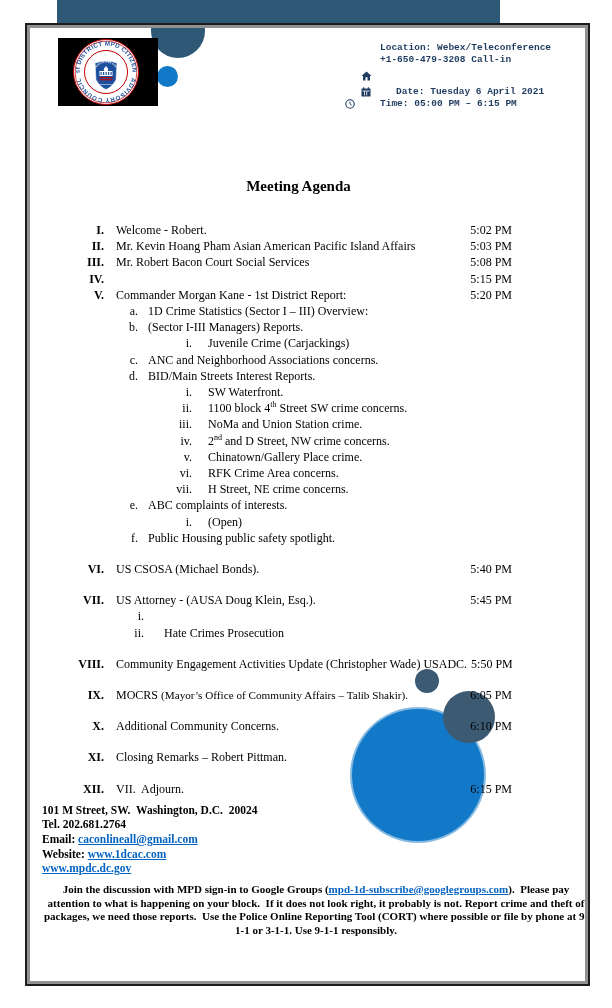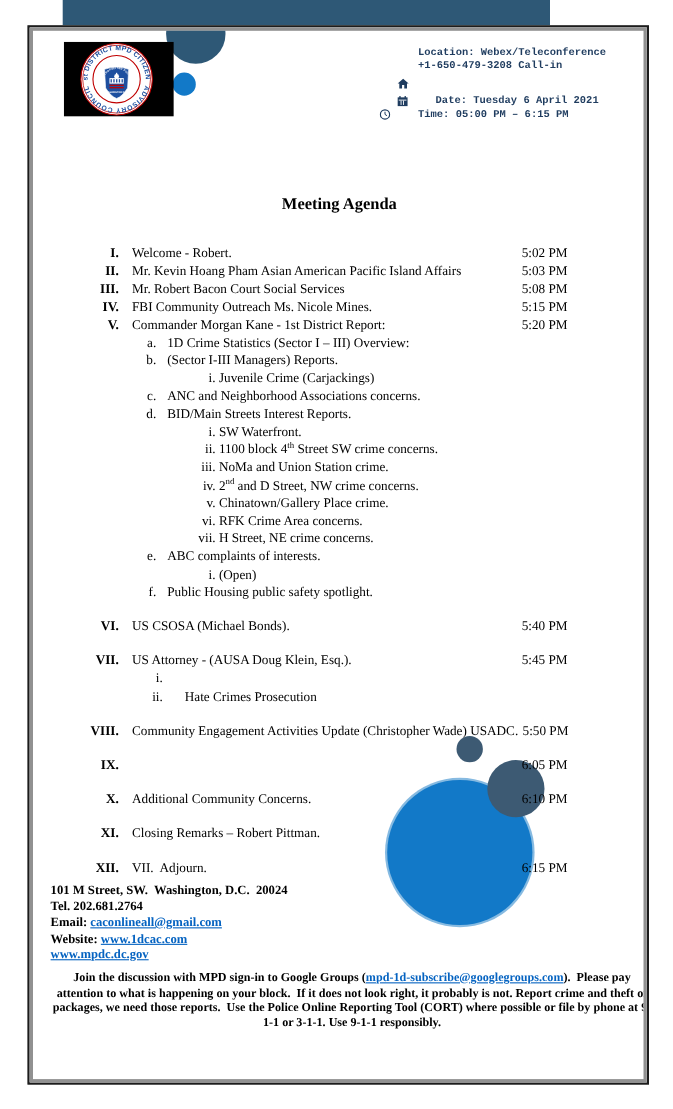--- a/index.html
+++ b/index.html
@@ -29,34 +29,34 @@
 
   
   .hdr { position:absolute; left:315px; top:14px; z-index:2; color:#1f3c5f;
          font-family:Liberation Mono, monospace; font-weight:bold; font-size:9.5px; }
   .hdr-row { display:flex; align-items:center; line-height:12px; min-height:12px; }
   .hdr-ico { width:13px; margin-right:22px; display:flex; align-items:center; }
   .hdr-gap { margin-top:4px;padding-left:16px; }
   .hdr svg { display:block; }
 
   
-  .doc-body { position:absolute; top:150px; left:16px; width:525px; z-index:2;
-              color:#000; font-size:12px; }
+  .doc-body { position:absolute; top:150px; left:0; width:525px; z-index:2;
+              color:#000; font-size:12px;padding-left:12px; }
   .title { text-align:center; font-weight:bold; font-size:15px; }
 
   .agenda { margin:27px 0 0 8px; width:462px; }
   .row { display:flex; line-height:16.2px; }
   .row.gap { margin-top:15px; }
   .num { flex-shrink:0; text-align:right; }
   .lv1 .num { width:54px; font-weight:bold; }
   .lv1 .txt { margin-left:12px; }
   .lv2 .num { width:88px; }
   .lv2 .txt { margin-left:10px; }
   .lv3 .num { width:142px; }
-  .lv3 .txt { margin-left:3px; }
+  .lv3 .txt { margin-left:16px; }
   .lv3b .num { width:94px; }
   .lv3b .txt { margin-left:20px; }
   .txt { white-space:nowrap; }
   .txt sup { font-size:8px; line-height:0;text-align:right; }
   .txt .small { font-size:11.2px; }
   .time { margin-left:auto; flex-shrink:0; padding-left:4px; }
 
   
   .footer { margin-top:6px; text-align:left; font-weight:bold; font-size:11.5px; line-height:14.6px; }
   .footer a, .notice a { color:#0563c1; text-decoration:underline; }
@@ -171,21 +171,20 @@
               <span class="txt">Mr. Kevin Hoang Pham Asian American Pacific Island Affairs</span>
               <span class="time">5:03 PM</span>
             </div>
             <div class="row lv1">
               <span class="num">III.</span>
               <span class="txt">Mr. Robert Bacon Court Social Services</span>
               <span class="time">5:08 PM</span>
             </div>
             <div class="row lv1">
               <span class="num">IV.</span>
-              <span class="txt">FBI Community Outreach Ms. Nicole Mines.</span>
               <span class="time">5:15 PM</span>
             </div>
             <div class="row lv1">
               <span class="num">V.</span>
               <span class="txt">Commander Morgan Kane - 1st District Report:</span>
               <span class="time">5:20 PM</span>
             </div>
             <div class="row lv2">
               <span class="num">a.</span>
               <span class="txt">1D Crime Statistics (Sector I – III) Overview:</span>
@@ -280,20 +279,21 @@
               <span class="txt">Hate Crimes Prosecution</span>
               <span class="time"></span>
             </div>
             <div class="row lv1 gap">
               <span class="num">VIII.</span>
               <span class="txt">Community Engagement Activities Update (Christopher Wade) USADC.</span>
               <span class="time">5:50 PM</span>
             </div>
             <div class="row lv1 gap">
               <span class="num">IX.</span>
+              <span class="txt">MOCRS <span class="small">(Mayor’s Office of Community Affairs – Talib Shakir).</span></span>
               <span class="time">6:05 PM</span>
             </div>
             <div class="row lv1 gap">
               <span class="num">X.</span>
               <span class="txt">Additional Community Concerns.</span>
               <span class="time">6:10 PM</span>
             </div>
             <div class="row lv1 gap">
               <span class="num">XI.</span>
               <span class="txt">Closing Remarks – Robert Pittman.</span>

